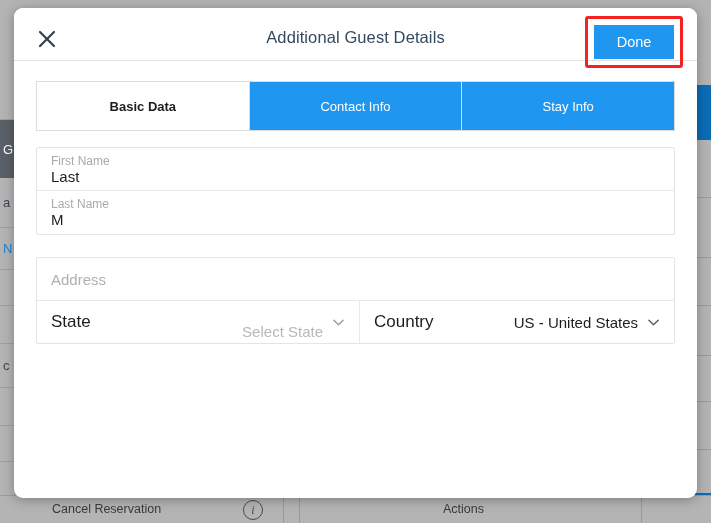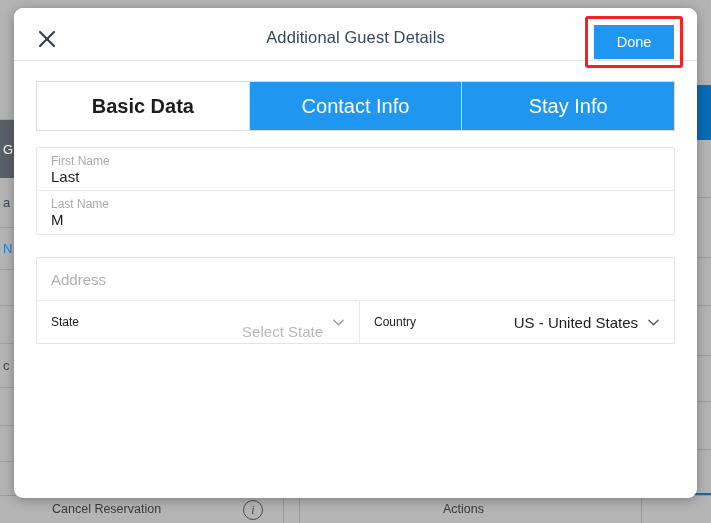--- a/index.html
+++ b/index.html
@@ -201,21 +201,21 @@
     width: 639px;
     height: 50px;
     border: 1px solid #dcdcdc;
     overflow: hidden;
   }
   .tab {
     flex: 1;
     display: flex;
     align-items: center;
     justify-content: center;
-    font-size: 20px;
+    font-size: 13px;
     cursor: pointer;
     border-right: 1px solid #dcdcdc;
   }
   .tab:last-child { border-right: none; }
   .tab.active {
     background: #ffffff;
     color: #1d1d1d;
     font-weight: bold;
   }
   .tab.inactive {
@@ -290,21 +290,21 @@
     position: relative;
     display: flex;
     align-items: center;
     height: 42px;
   }
   .cell-state { width: 323px; border-right: 1px solid #e9e9e9; }
   .cell-country { flex: 1; }
   .sel-label {
     position: absolute;
     left: 14px;
-    font-size: 12px;
+    font-size: 17px;
     color: #1d1d1d;
   }
   .sel-value {
     position: absolute;
     right: 36px;
     font-size: 15px;
   }
   .sel-value.placeholder { color: #b8b8b8; margin-top: 19px; }
   .sel-value.filled { color: #1d1d1d; }
   .chev {

